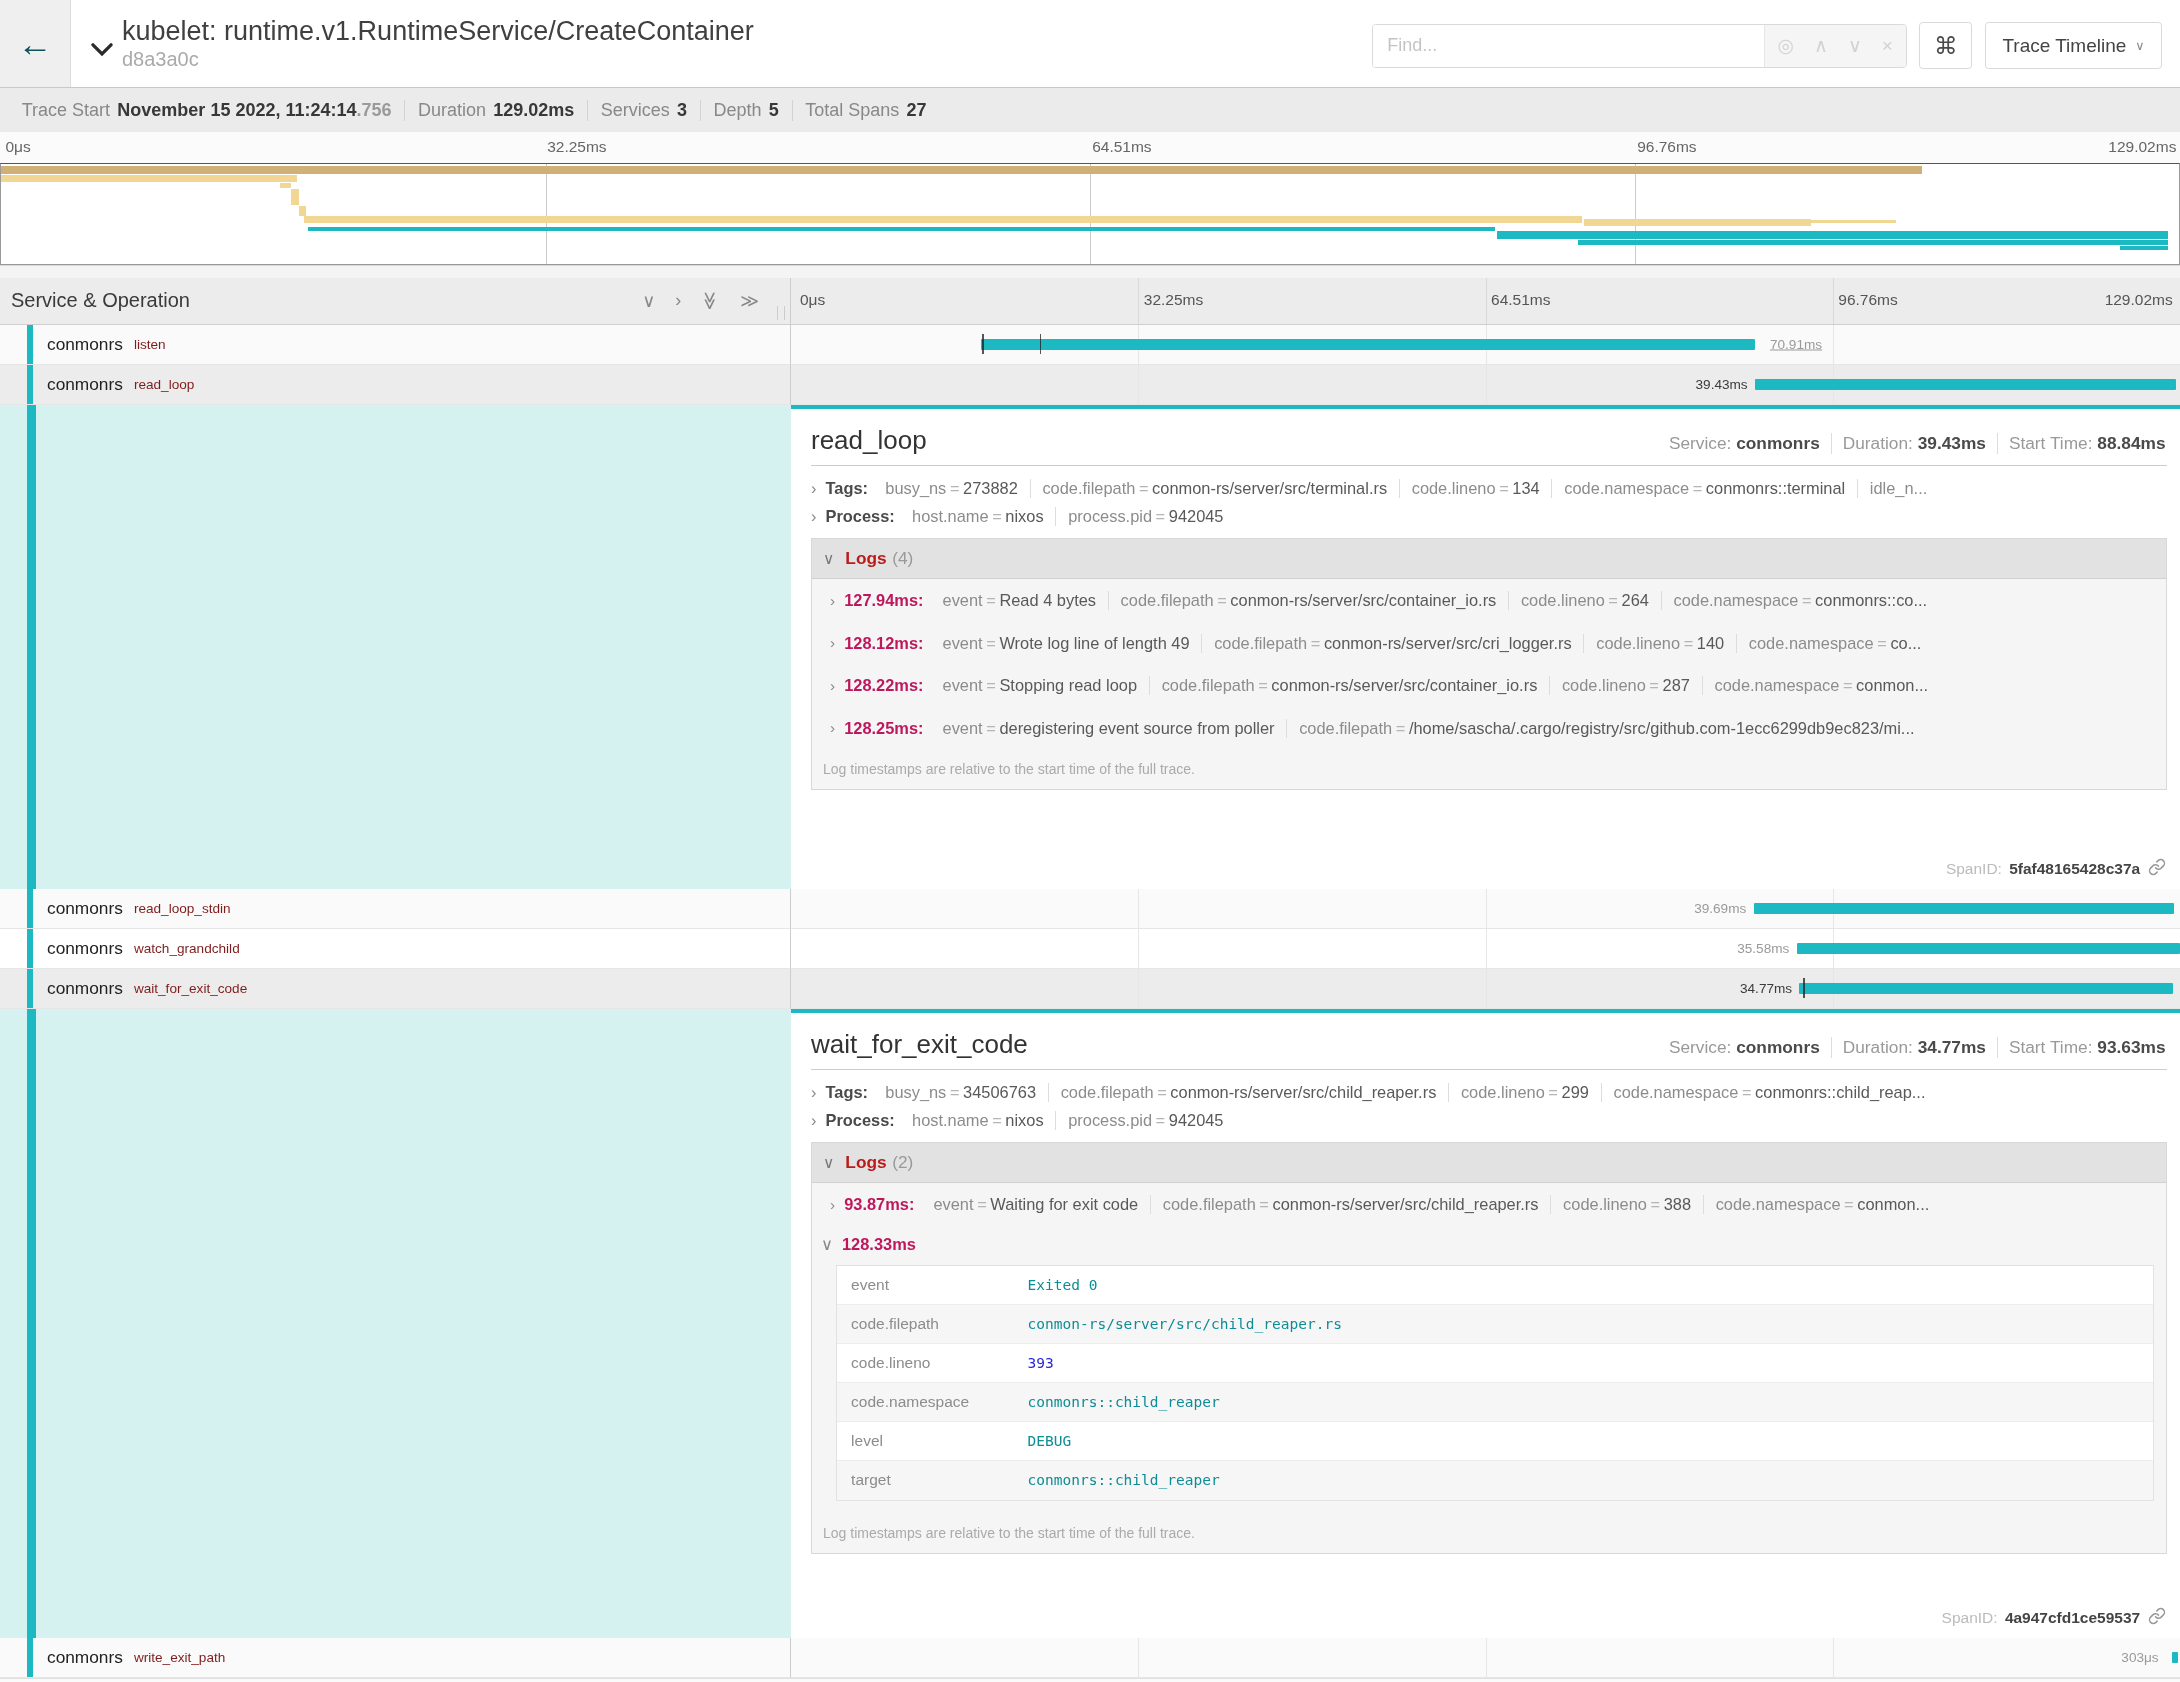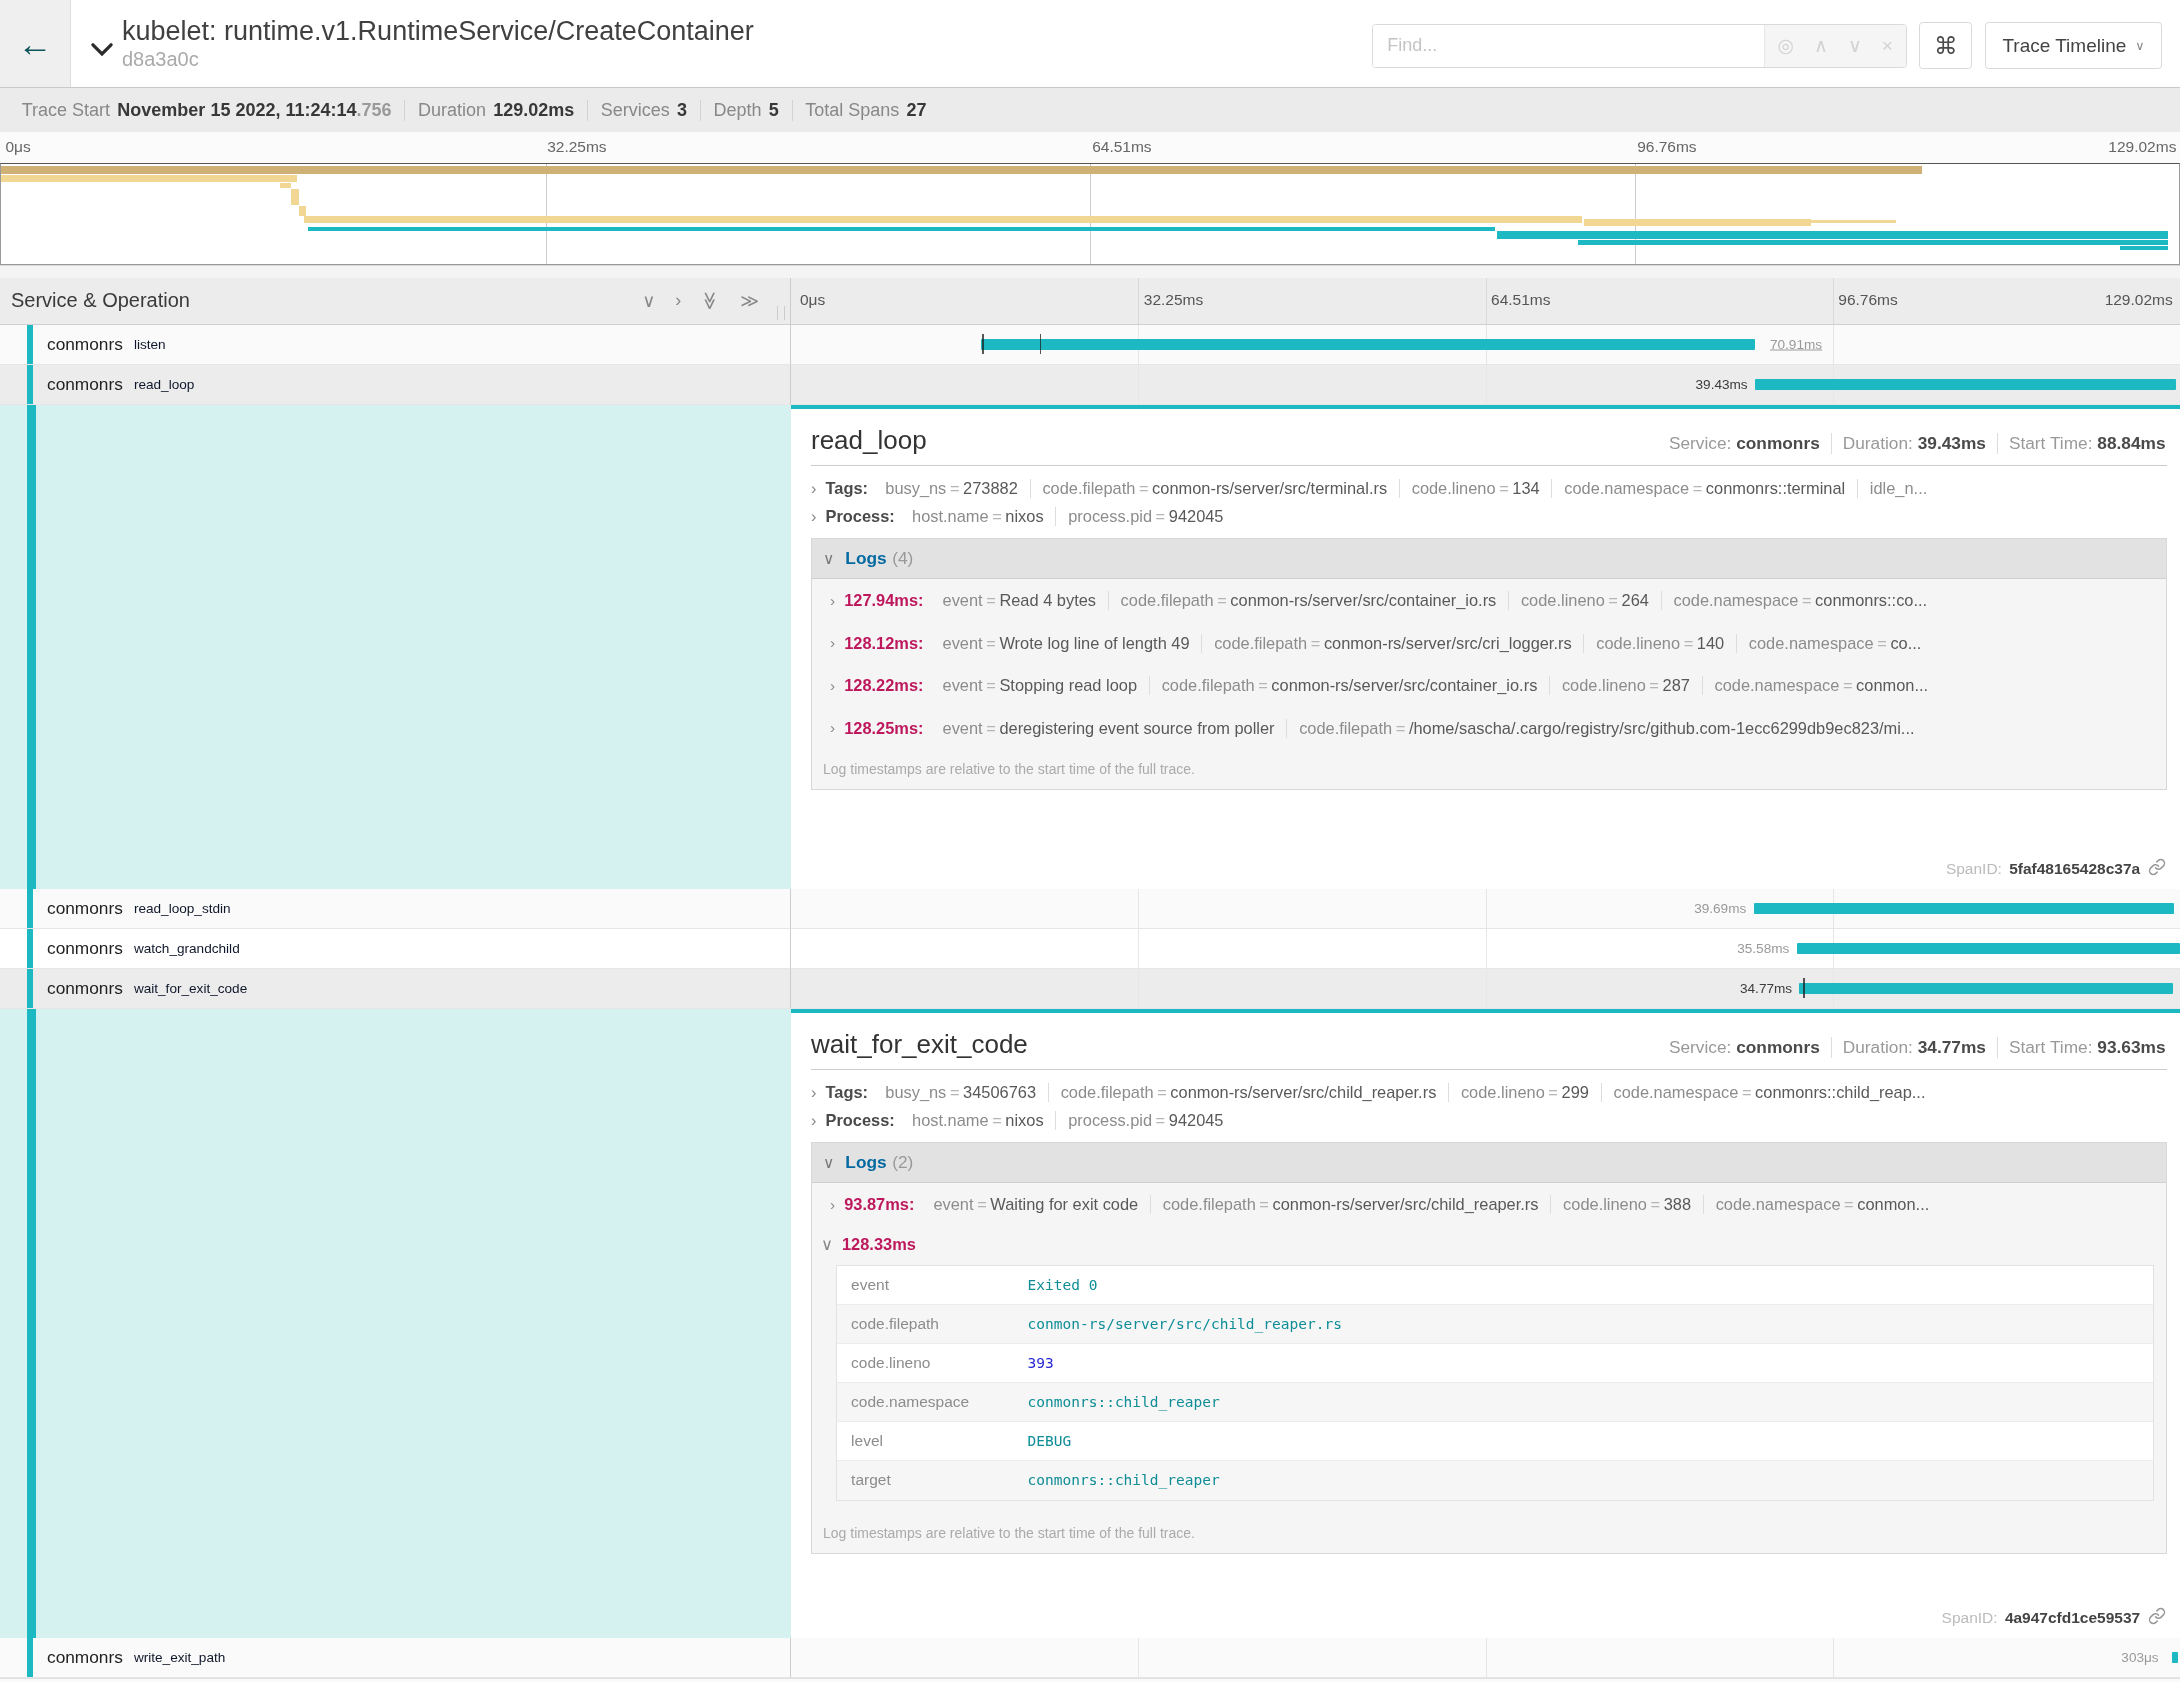--- a/index.html
+++ b/index.html
@@ -56,21 +56,21 @@
   .gh-right{flex:1;position:relative;font-size:15.5px;color:#555;}
   .tickline{position:absolute;top:0;bottom:0;width:0.9px;background:#d9d9d9;}
   .ticklabel{position:absolute;top:13.6px;}
   
   .span-row{display:flex;height:40px;cursor:pointer;}
   .bg-alt{background:#fafafa;} .bg-white{background:#fff;} .bg-sel{background:#ececec;}
   .sr-left{width:791px;position:relative;display:flex;align-items:center;
     border-right:0.9px solid #ccc;border-bottom:0.9px solid #e6e6e6;}
   .accent{position:absolute;left:27px;top:0;bottom:0;width:6.4px;}
   .sr-service{margin-left:47px;font-size:17.3px;color:#222;}
-  .sr-op{margin-left:11px;font-size:13.6px;color:#0f172a;}
+  .sr-op{margin-left:11px;font-size:13.6px;color:#7f1d1d;}
   .sr-right{flex:1;position:relative;border-bottom:0.9px solid #e6e6e6;overflow:hidden;}
   .gline{position:absolute;top:0;bottom:0;width:0.9px;background:#e6e6e6;}
   .sbar{position:absolute;top:50%;height:11.8px;margin-top:-5.5px;border-radius:0.9px;}
   .smark{position:absolute;top:50%;height:20px;margin-top:-10px;width:1.8px;background:rgba(30,30,30,.75);}
   .dur-label{position:absolute;top:50%;transform:translateY(-50%);font-size:13.6px;color:#9a9a9a;white-space:nowrap;}
   .dur-label.sel{color:#3c3c3c;font-weight:500;}
   
   .detail-row{display:flex;}
   .dr-left{width:791px;position:relative;background:#d5f1f0;}
   .dr-left .accent{width:9px;}
@@ -88,21 +88,21 @@
   .d-kvrow .rowlabel{font-weight:700;color:#4a4a4a;margin-right:5.5px;}
   .fields{display:flex;align-items:center;overflow:hidden;white-space:nowrap;}
   .field{padding:0 11.8px;border-right:0.9px solid #ddd;color:#595959;}
   .field:last-child{border-right:0;}
   .field .fk{color:#8c8c8c;} .field .feq{color:#b5b5b5;padding:0 3.6px;}
   
   .logs-box{border:0.9px solid #d8d8d8;background:#f5f5f5;margin:12.7px 0 0 0;}
   .logs-head{height:40px;background:#e2e2e2;border-bottom:0.9px solid #d0d0d0;display:flex;
     align-items:center;padding:0 11px;font-size:17.3px;cursor:pointer;}
   .logs-head .chev{color:#777;margin-right:11px;font-size:15.5px;}
-  .logs-head b{color:#0369a1;} .logs-count{color:#999;margin-left:5.5px;}
+  .logs-head b{color:#b91c1c;} .logs-count{color:#999;margin-left:5.5px;}
   .log-row{display:flex;align-items:center;padding:11.8px 9px;font-size:16.4px;cursor:pointer;}
   .log-row .chev{color:#888;margin:0 9px;font-size:15.5px;}
   .log-time{font-weight:700;color:#be185d;margin-right:7.3px;white-space:nowrap;}
   .log-sub{display:flex;align-items:center;padding:9px 9px 5.5px 9px;font-size:16.4px;cursor:pointer;}
   .kv-table{margin:5.5px 12.7px 12.7px 23.6px;background:#fff;border:0.9px solid #e2e2e2;}
   .kv-row{display:flex;border-bottom:0.9px solid #ececec;min-height:39px;align-items:center;}
   .kv-row:last-child{border-bottom:0;}
   .kv-row:nth-child(even){background:#f6f6f6;}
   .kv-k{width:191px;padding-left:14.5px;font-size:15.5px;color:#8c8c8c;flex-shrink:0;}
   .kv-v{font-family:"DejaVu Sans Mono",monospace;font-size:14.5px;color:#0e8d96;}

